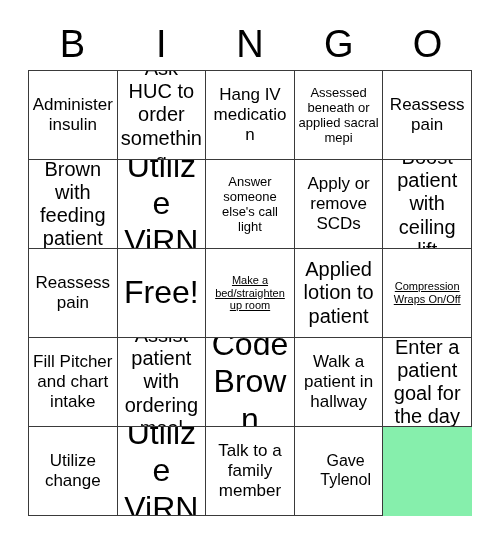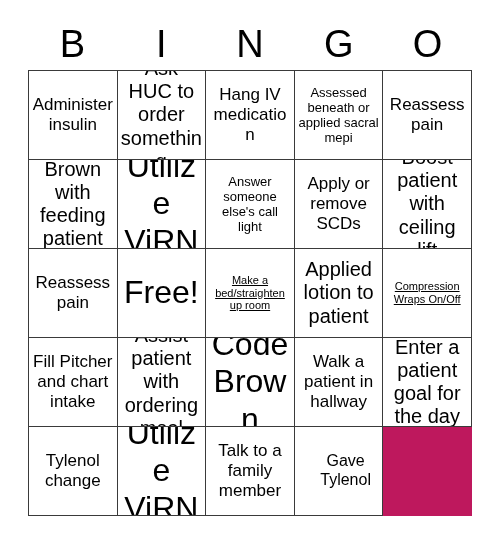--- a/index.html
+++ b/index.html
@@ -47,21 +47,21 @@
     left: 28px;
     top: 70px;
     width: 444px;
     height: 446px;
     display: grid;
     grid-template-columns: repeat(5, 1fr);
     grid-template-rows: repeat(5, 1fr);
     border-top: 1.5px solid #3a3a3a;
     border-left: 1.5px solid #3a3a3a;
     box-sizing: border-box;
-    background: #be185d;
+    background: #86efac;
   }
   .cell {
     border-right: 1.5px solid #3a3a3a;
     border-bottom: 1.5px solid #3a3a3a;
     box-sizing: border-box;
     display: flex;
     align-items: center;
     justify-content: center;
     text-align: center;
     padding: 2px 3px;
@@ -153,21 +153,21 @@
       <div class="cell fs-xxl">
         <span class="cell-text">Code Brown</span>
       </div>
       <div class="cell fs-md">
         <span class="cell-text">Walk a patient in hallway</span>
       </div>
       <div class="cell fs-sm">
         <span class="cell-text">Enter a patient goal for the day</span>
       </div>
       <div class="cell fs-md">
-        <span class="cell-text">Tylenol change</span>
+        <span class="cell-text">Utilize change</span>
       </div>
       <div class="cell fs-xxl">
         <span class="cell-text">Utilize ViRN</span>
       </div>
       <div class="cell fs-md">
         <span class="cell-text">Talk to a family member</span>
       </div>
       <div class="cell fs-xl">
         <span class="cell-text">Gave Tylenol</span>
       </div>

